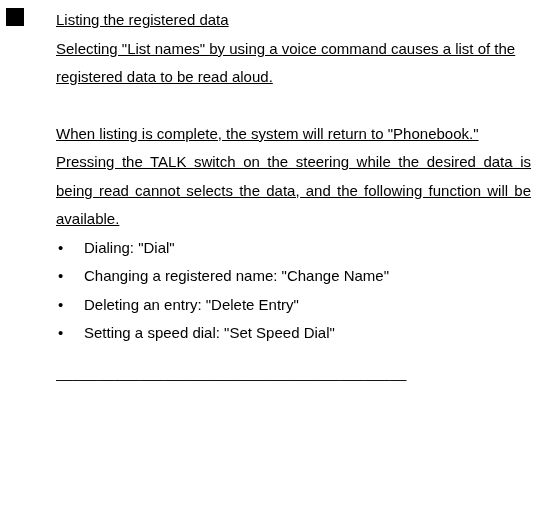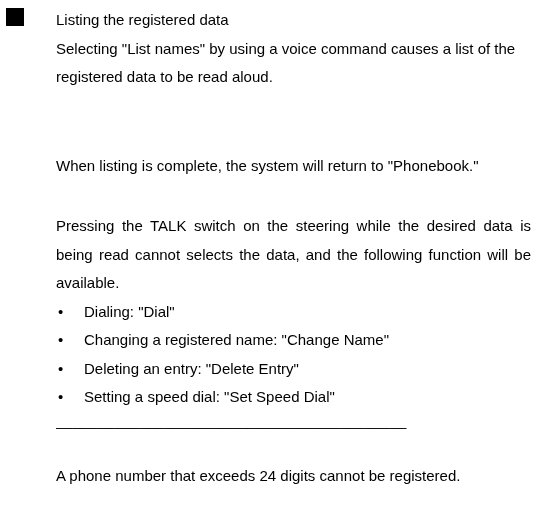--- a/index.html
+++ b/index.html
@@ -23,25 +23,25 @@
       left: 6px;
       width: 18px;
       height: 18px;
       background: #000;
     }
     .content {
       padding: 6px 4px 0 56px;
     }
     .para {
       margin-bottom: 0;
+      text-decoration: underline;
     }
     .para-justify {
       text-align: justify;
       text-justify: inter-word;
-      margin-top: 32px;
     }
     .gap {
       height: 28px;
     }
     ul {
       list-style: none;
       padding-left: 0;
     }
     ul li {
       position: relative;
@@ -53,20 +53,21 @@
       left: 2px;
       top: 0;
       font-size: 15px;
     }
     .divider {
       border: none;
       letter-spacing: 0;
       white-space: nowrap;
       overflow: hidden;
       line-height: 1.2;
+      margin-top: 16px;
     }
     .sq {
       font-family: Arial, sans-serif;
     }
   </style>
 </head>
 <body>
 
 <div class="marker"></div>
 
@@ -85,15 +86,14 @@
   <ul>
     <li>Dialing: "Dial"</li>
     <li>Changing a registered name: "Change Name"</li>
     <li>Deleting an entry: "Delete Entry"</li>
     <li>Setting a speed dial: "Set Speed Dial"</li>
   </ul>
 
   <div class="divider">__________________________________________</div>
 
 
-  <div class="para para-justify">A phone number that exceeds 24 digits cannot be registered.</div>
 
 </div>
 
 </body></html>

